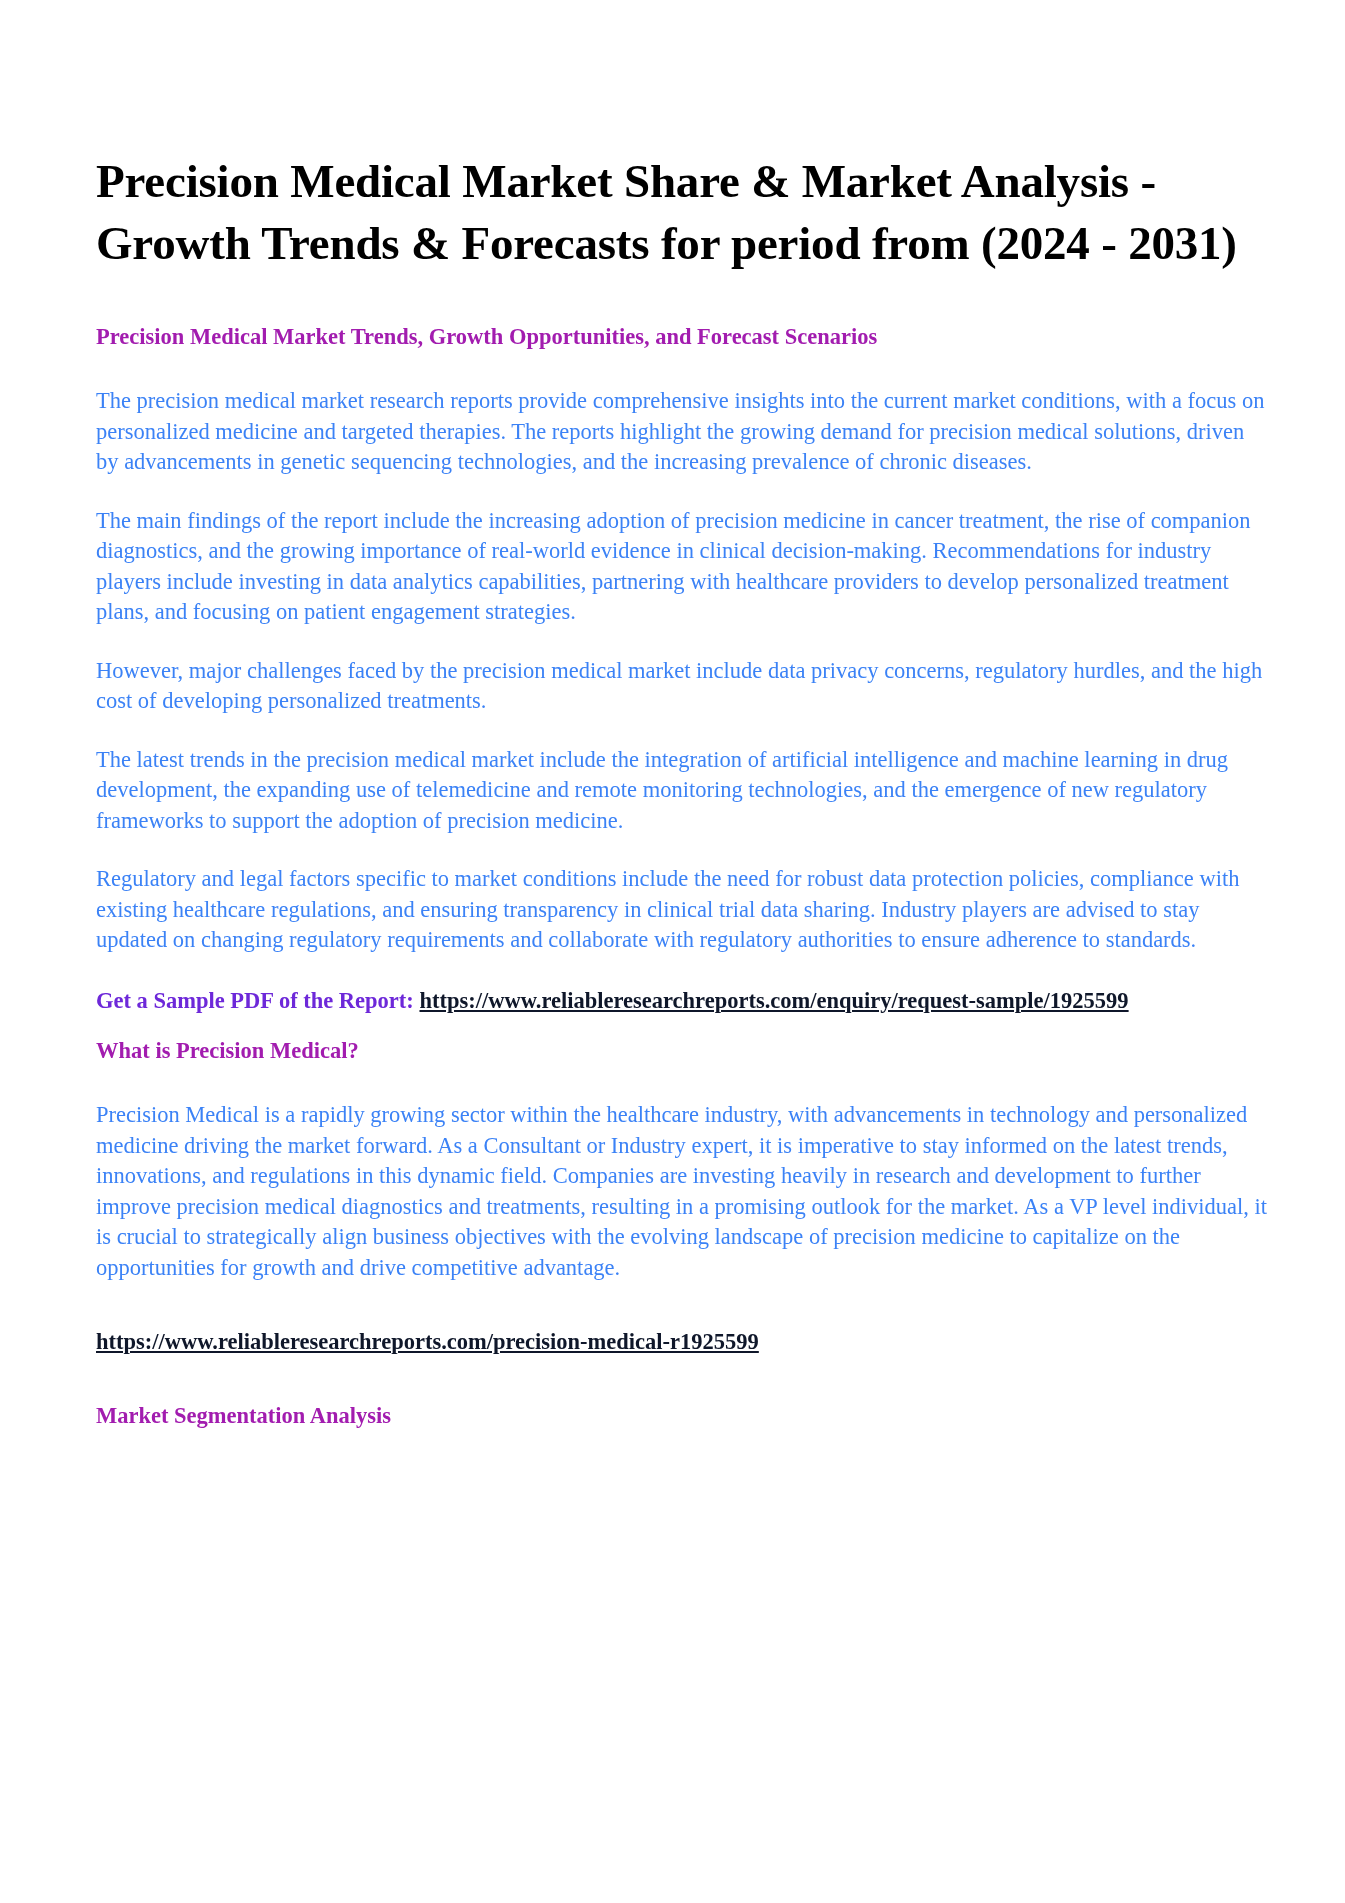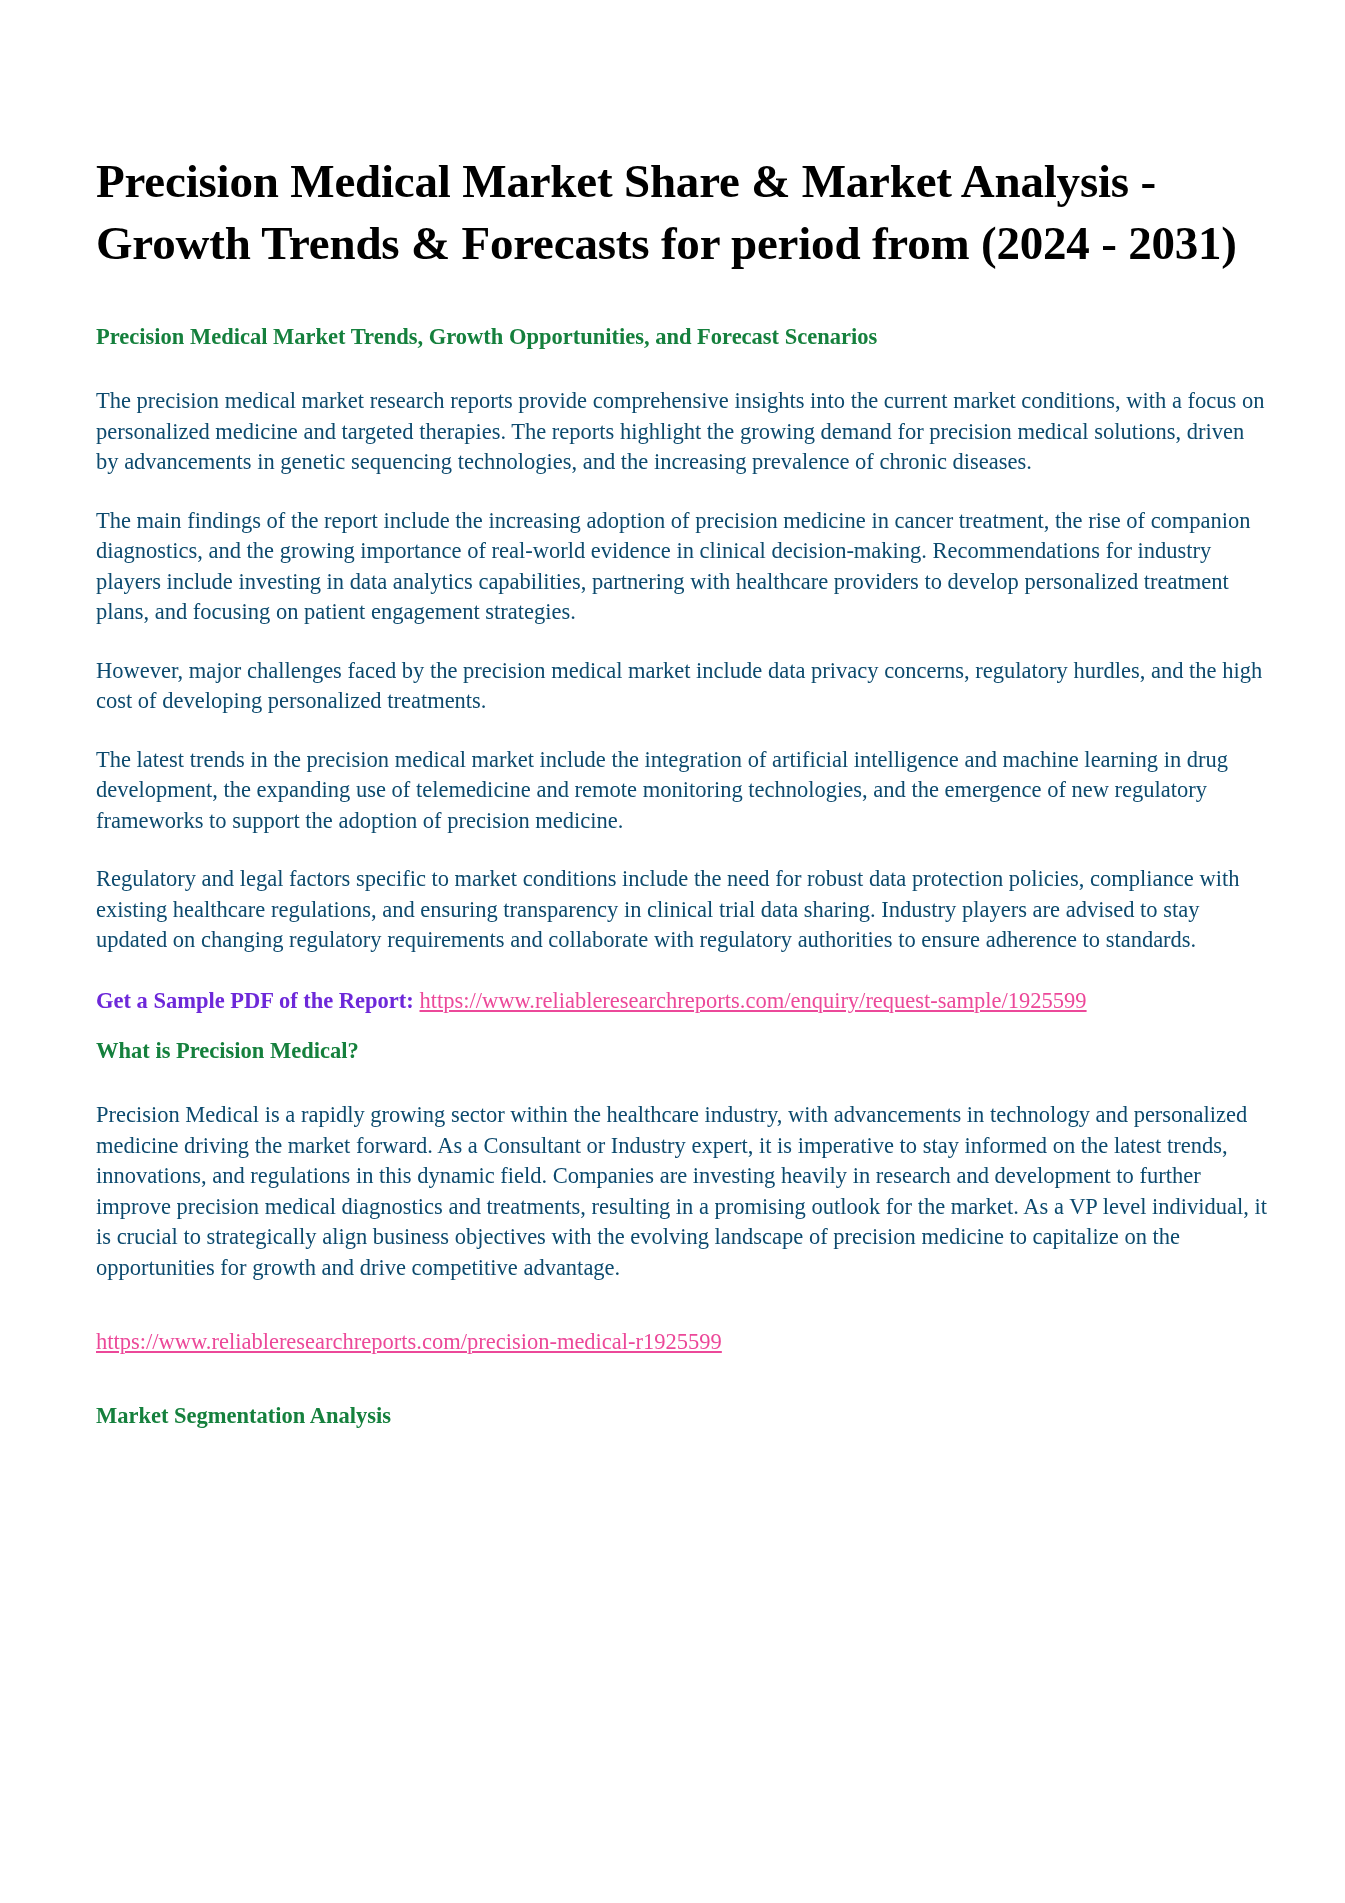--- a/index.html
+++ b/index.html
@@ -42,52 +42,52 @@
     width: 1150px;
   }
 
   
   .section-heading {
     margin: 0;
     font-family: "Liberation Serif", "DejaVu Serif", serif;
     font-weight: 700;
     font-size: 22.5px;
     line-height: 30px;
-    color: #15803d;
+    color: #a21caf;
   }
 
   .heading-block-1 { margin-top: 48px; }
   .heading-block-2 { margin-top: 20px; }
   .heading-block-3 { margin-top: 43px; }
 
   
   .para {
     margin: 0;
     font-family: "Liberation Serif", "DejaVu Serif", serif;
     font-weight: 400;
     font-size: 22.5px;
     line-height: 30.5px;
-    color: #0c4a6e;
+    color: #3b82f6;
     text-align: left;
   }
 
   .para + .para,
   .para-block {
     margin-top: 28px;
   }
 
   .para-first { margin-top: 34px; }
 
   
   .link {
-    color: #ec4899;
+    color: #0f172a;
     text-decoration: underline;
     text-decoration-thickness: 2px;
     text-underline-offset: 2px;
-    font-weight: 400;
+    font-weight: 700;
     word-break: break-all;
     cursor: pointer;
   }
 
   .link-line {
     margin: 0;
     margin-top: 30px;
     font-size: 22.5px;
     line-height: 30.5px;
     font-weight: 700;

